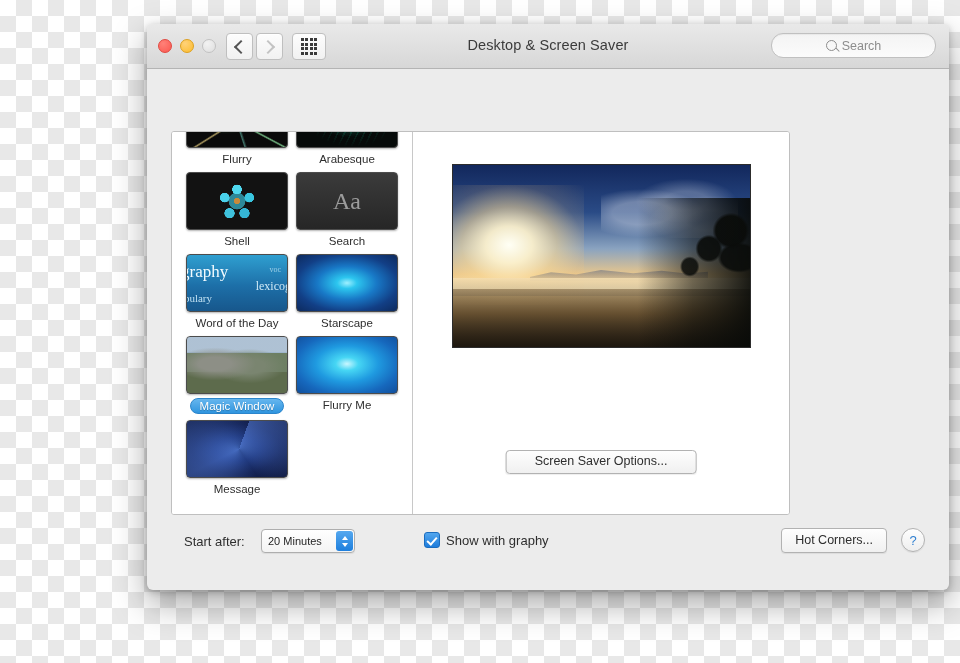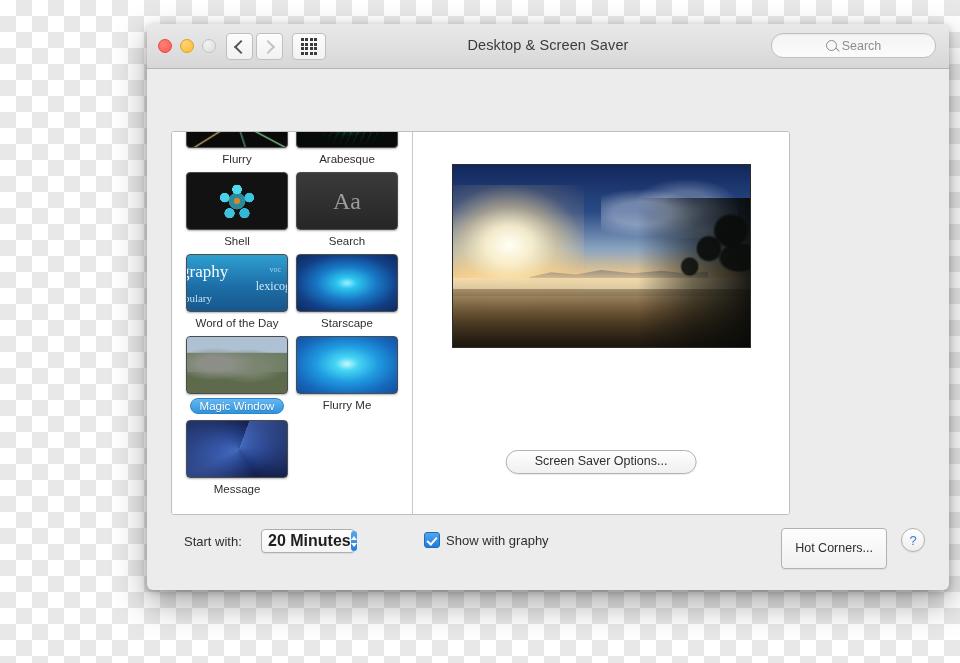--- a/index.html
+++ b/index.html
@@ -257,38 +257,38 @@
       radial-gradient(ellipse at 30% 60%, rgba(255,255,255,0.35) 0 22%, transparent 46%),
       radial-gradient(ellipse at 62% 40%, rgba(255,255,255,0.25) 0 18%, transparent 42%),
       radial-gradient(ellipse at 80% 72%, rgba(255,255,255,0.3) 0 16%, transparent 40%);
   }
 
   #options-button {
     position: absolute; bottom: 40px; left: 50%; transform: translateX(-50%);
     padding: 0 28px; height: 22px; line-height: 21px;
     font-size: 12.5px; color: #2e2e2e;
     background: linear-gradient(to bottom, #fefefe, #f0f0f0);
-    border: 1px solid #b2b2b2; border-radius: 12px;
+    border: 1px solid #b2b2b2; border-radius: 4px;
     box-shadow: 0 1px 1px rgba(0,0,0,0.07);
     white-space: nowrap;
   }
 
   
   #bottombar { position: absolute; left: 0; right: 0; top: 500px; height: 60px; }
 
   #start-after-label { position: absolute; left: 37px; top: 10px; font-size: 13px; color: #2e2e2e; }
   #start-after-select {
     position: absolute; left: 114px; top: 5px;
     height: 22px; width: 92px;
     background: linear-gradient(to bottom, #ffffff, #f4f4f4);
     border: 1px solid #aeaeae; border-radius: 4px;
     display: flex; align-items: center;
     box-shadow: 0 1px 1px rgba(0,0,0,0.07);
   }
-  #start-after-value { flex: 1; padding-left: 6px; font-size: 16px; color: #1f1f1f; white-space: nowrap; font-weight: bold; }
+  #start-after-value { flex: 1; padding-left: 6px; font-size: 11px; color: #1f1f1f; white-space: nowrap; }
   .stepper {
     width: 17px; height: 20px; margin-right: 1px;
     background: linear-gradient(to bottom, #55a8ef, #1e7fdd);
     border-radius: 3px;
     display: flex; flex-direction: column; align-items: center; justify-content: center; gap: 3px;
   }
   .stepper .up, .stepper .dn { width: 0; height: 0; border-left: 3.5px solid transparent; border-right: 3.5px solid transparent; }
   .stepper .up { border-bottom: 4px solid #fff; }
   .stepper .dn { border-top: 4px solid #fff; }
 
@@ -302,21 +302,21 @@
   .checkbox::after {
     content:""; position:absolute; left: 4px; top: 1.5px;
     width: 4px; height: 8px;
     border-right: 2px solid #fff; border-bottom: 2px solid #fff;
     transform: rotate(42deg);
   }
   #clock-label { font-size: 13px; color: #2e2e2e; }
 
   #hot-corners-button {
     position: absolute; right: 62px; top: 4px;
-    padding: 8px 13px; height: 23px; line-height: 22px;
+    padding: 0 13px; height: 23px; line-height: 22px;
     font-size: 12.5px; color: #2e2e2e;
     background: linear-gradient(to bottom, #fefefe, #f0f0f0);
     border: 1px solid #b2b2b2; border-radius: 4px;
     box-shadow: 0 1px 1px rgba(0,0,0,0.07);
     white-space: nowrap;
   }
   #help-button {
     position: absolute; right: 24px; top: 4px;
     width: 22px; height: 22px; border-radius: 50%;
     background: linear-gradient(to bottom, #fefefe, #eeeeee);
@@ -446,21 +446,21 @@
         <span class="sea"></span>
         <span class="land"></span>
         <span class="palms"></span>
       </div>
       <div id="options-button">Screen Saver Options...</div>
     </div>
 
   </div>
 
   <div id="bottombar">
-    <div id="start-after-label">Start with:</div>
+    <div id="start-after-label">Start after:</div>
 
     <div id="start-after-select">
       <span id="start-after-value">20 Minutes</span>
       <span class="stepper">
         <span class="up"></span>
           <span class="dn"></span>
       </span>
     </div>
 
     <div id="clock-checkbox-row">

